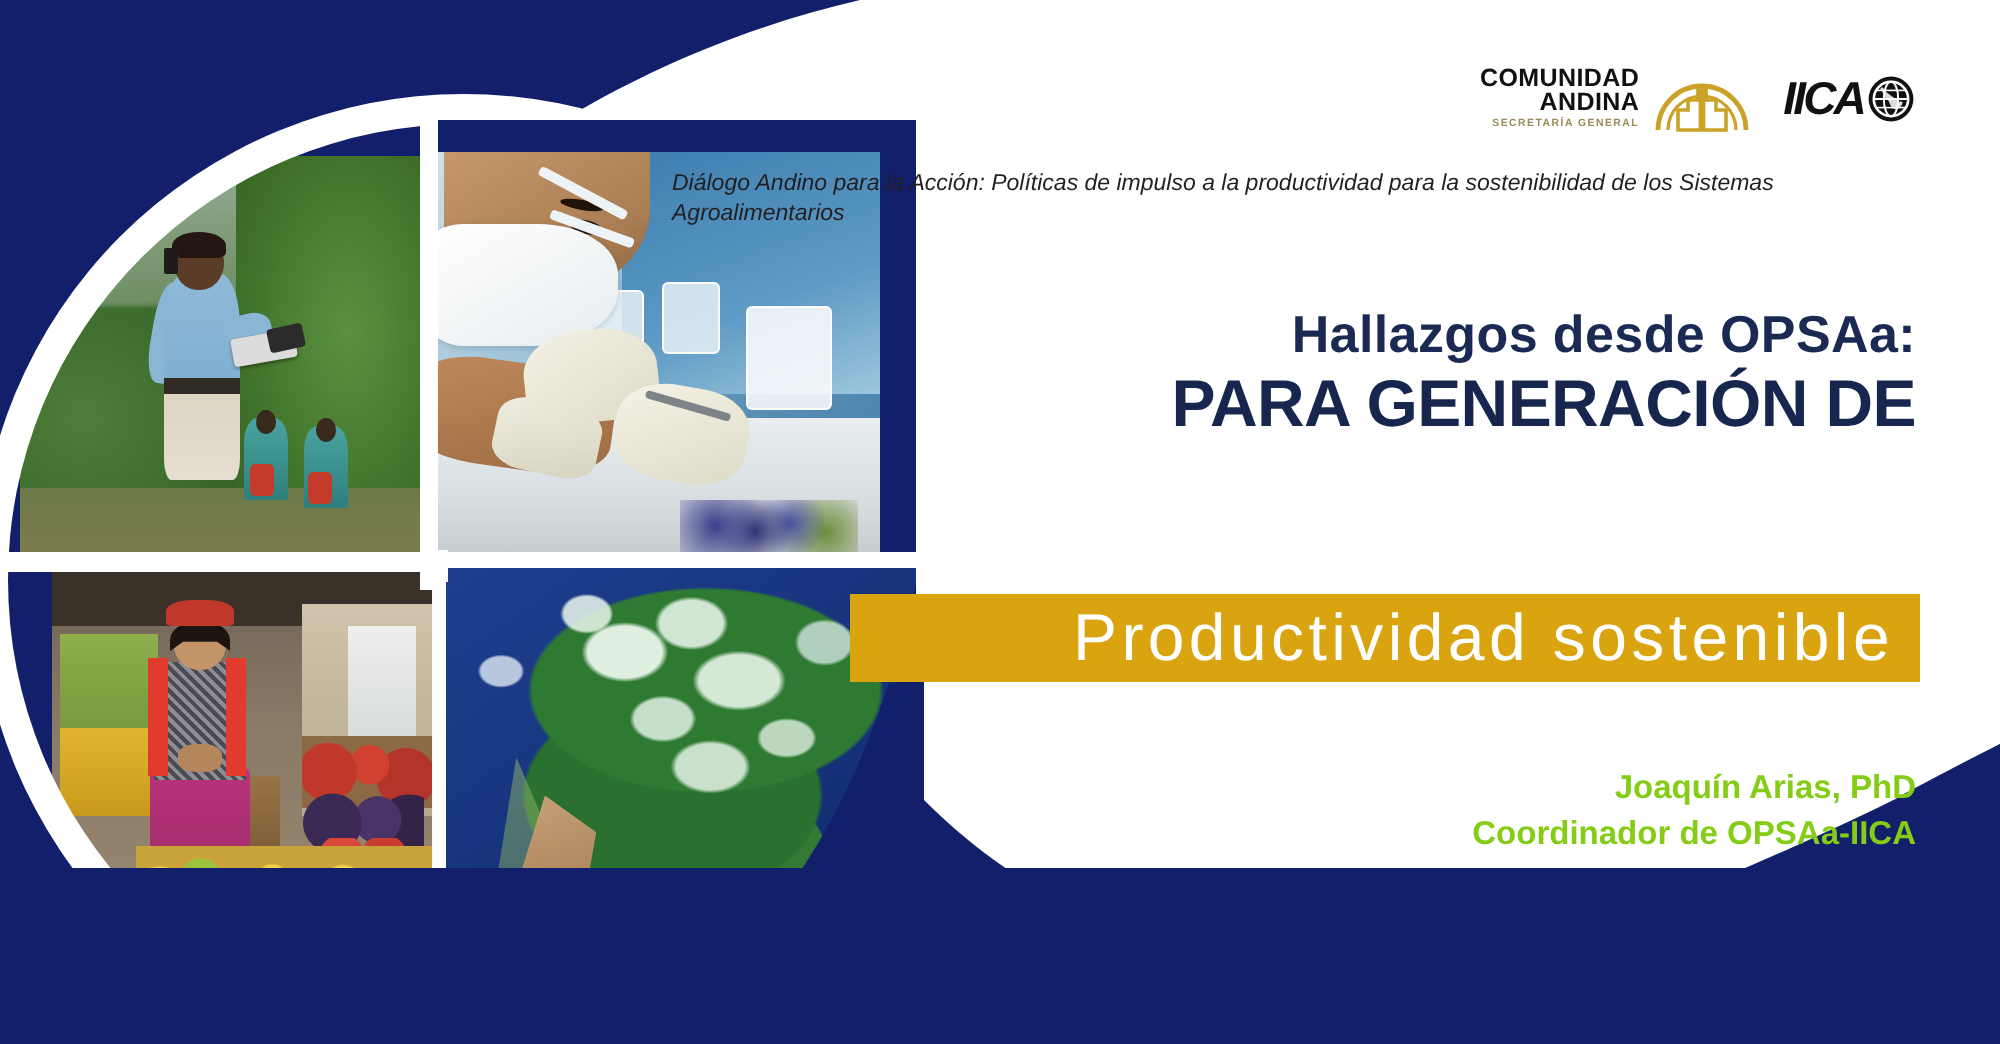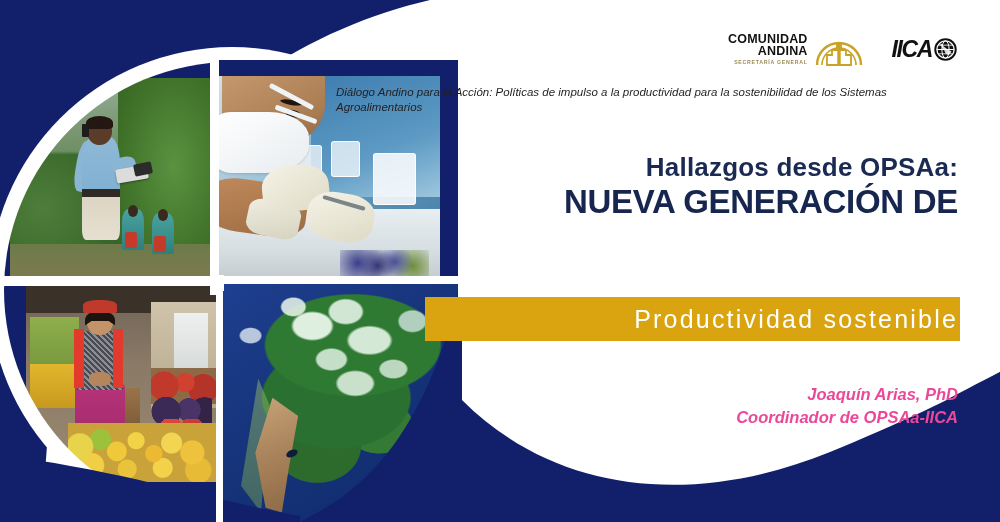--- a/index.html
+++ b/index.html
@@ -2,21 +2,21 @@
 <html><head>
 <meta charset="utf-8">
 <style>
   * { margin:0; padding:0; box-sizing:border-box; }
   html,body { width:1000px; height:522px; overflow:hidden; }
   body {
     font-family:"Liberation Sans", sans-serif;
     background:#12206B;
     position:relative;
   }
-  #slide { position:absolute; inset:0; width:1000px; height:522px; overflow:hidden; background:#12206B; }
+  #slide { position:absolute; inset:0; width:1000px; height:434px; overflow:hidden; background:#12206B; }
 
   
   .photo { position:absolute; overflow:hidden; }
   .photo .inner { position:absolute; inset:0; }
 
   
   .p1 { left:10px; top:78px; width:200px; height:198px; }
   .p1 .sky { position:absolute; inset:0;
     background:
       linear-gradient(180deg,#8fae9a 0%,#7d9c86 22%,#5d7f55 42%,#47703f 60%,#3d6336 100%);}
@@ -194,34 +194,34 @@
   .t-line1 { font-size:26px; font-weight:bold; color:#1b2a52; letter-spacing:.2px; line-height:1.18; }
   .t-line2, .t-line3 {
     font-size:33px; font-weight:bold; color:#16264f;
     line-height:1.16; letter-spacing:-.3px; white-space:nowrap;
   }
   .goldbar {
     position:absolute; left:425px; top:297px; width:535px; height:44px;
     background:#D9A410; display:flex; align-items:center; justify-content:flex-end;
   }
   .goldbar span {
-    color:#ffffff; font-size:25px; letter-spacing:2.2px; padding-right:2px;
+    color:#ffffff; font-size:33px; letter-spacing:2.2px; padding-right:13px;
     font-weight:400;
     margin-left:12px;
   }
   .author { position:absolute; right:42px; top:383px; text-align:right;
-    font-size:16.5px; color:#ec4899; line-height:1.38; font-weight:bold;font-style:italic; }
+    font-size:16.5px; color:#84cc16; line-height:1.38; font-weight:bold; }
 
   
   .logos { position:absolute; right:42px; top:31px; display:flex; align-items:center; gap:17px;}
   .ca-logo { display:flex; align-items:center; gap:7px;}
   .ca-text { text-align:right; line-height:1.0; }
   .ca-text .l1,.ca-text .l2 { font-size:12.5px; font-weight:bold; color:#111; letter-spacing:.2px;}
   .ca-text .l3 { font-size:5.2px; font-weight:bold; color:#9c8b55; letter-spacing:.75px; margin-top:2px;}
-  .iica { display:flex; align-items:center; gap:1px;margin-left:12px;}
+  .iica { display:flex; align-items:center; gap:1px;}
   .iica .word { font-size:23px; font-weight:bold; font-style:italic; color:#111; letter-spacing:-1.4px;}
 </style>
 </head>
 <body>
 
 <div id="slide">
 
   <div class="photo p1">
     <div class="inner">
       <div class="sky"></div>
@@ -368,21 +368,21 @@
         <line x1="5.2" y1="16.8" x2="19.8" y2="16.8" stroke="#fff" stroke-width=".8"></line>
         <path d="M8,7.5 C10,9 9,11 11,12 C13,13 12,15.5 14,16.5 C15.5,17.2 17,16 17.5,14.5" fill="#fff" opacity=".85" stroke="#fff" stroke-width="1.6" stroke-linecap="round"></path>
       </svg>
     </div>
   </div>
 
   <div class="subtitle">Diálogo Andino para la Acción: Políticas de impulso a la productividad para la sostenibilidad de los Sistemas Agroalimentarios</div>
 
   <div class="title-block">
     <div class="t-line1">Hallazgos desde OPSAa:</div>
-    <div class="t-line2">NUEVA GENERACIÓN DE</div>
+    <div class="t-line2">PARA GENERACIÓN DE</div>
   </div>
 
   <div class="goldbar">
     <span>Productividad sostenible</span>
   </div>
 
   <div class="author">
     <div>Joaquín Arias, PhD</div>
     <div>Coordinador de OPSAa-IICA</div>
   </div>

